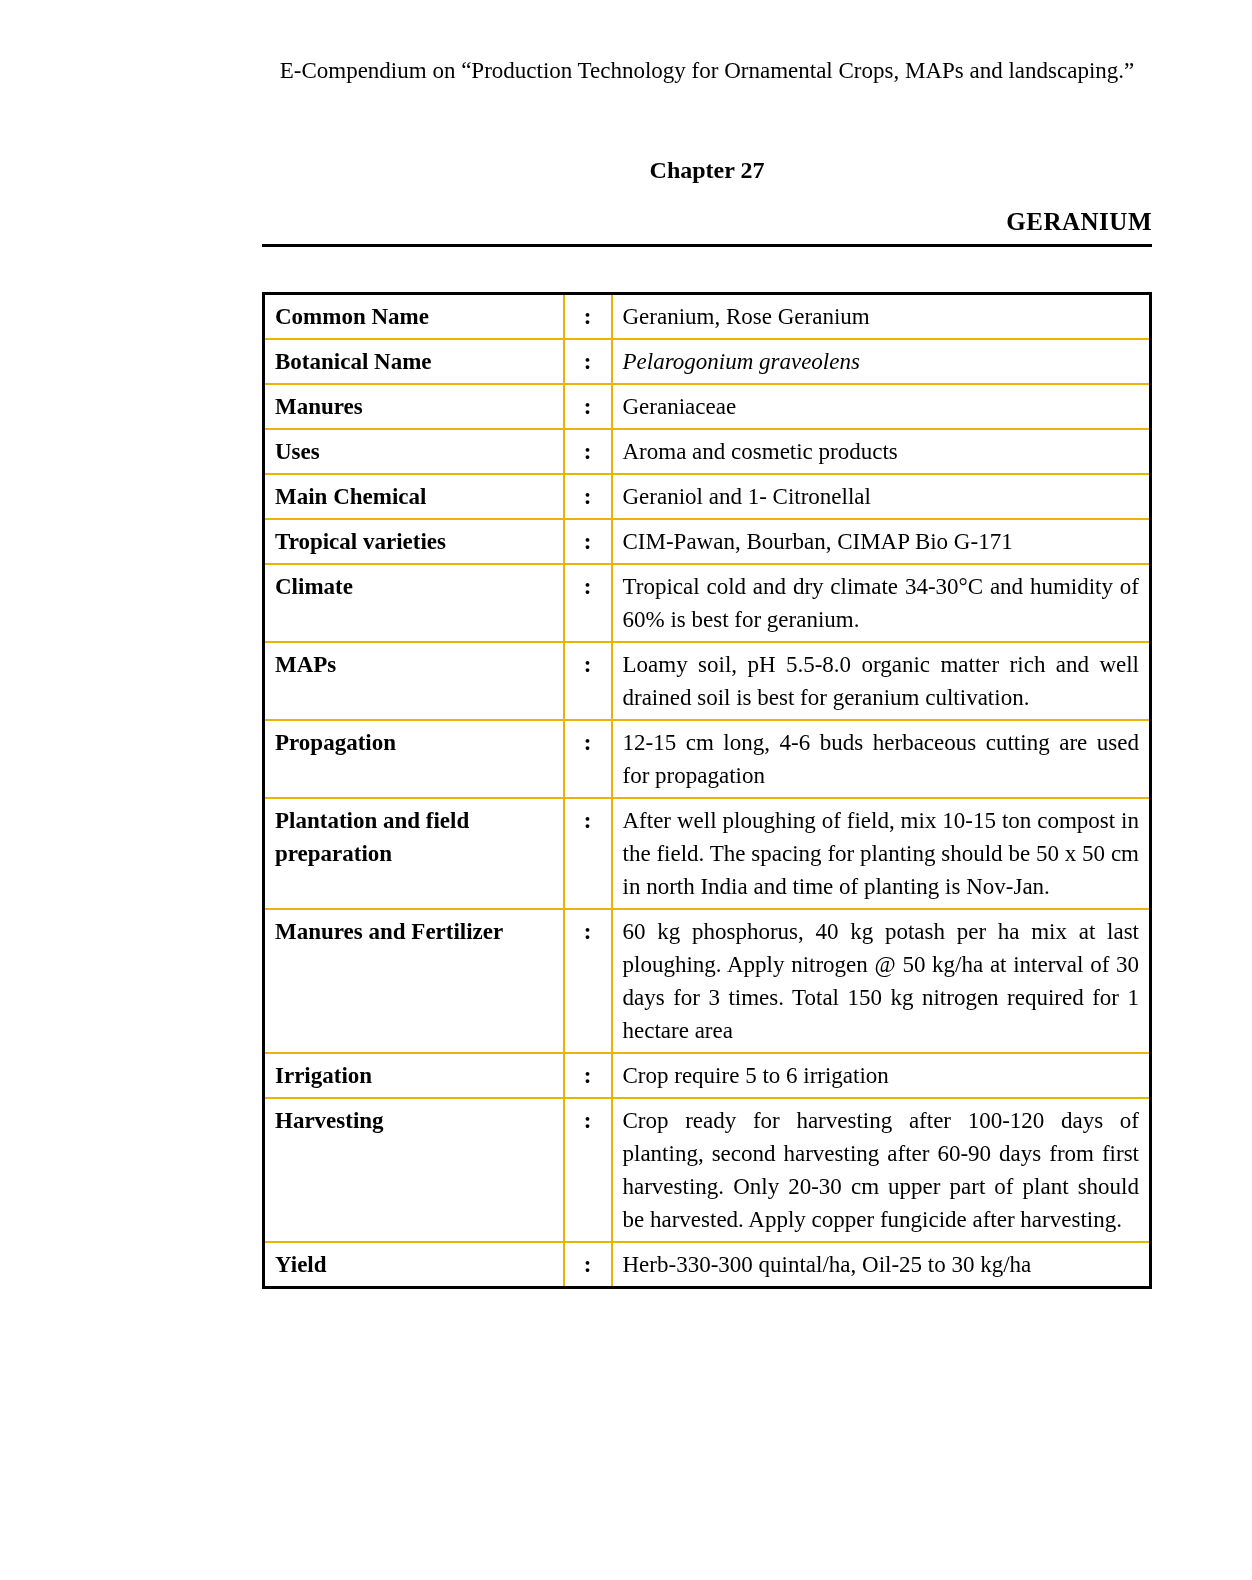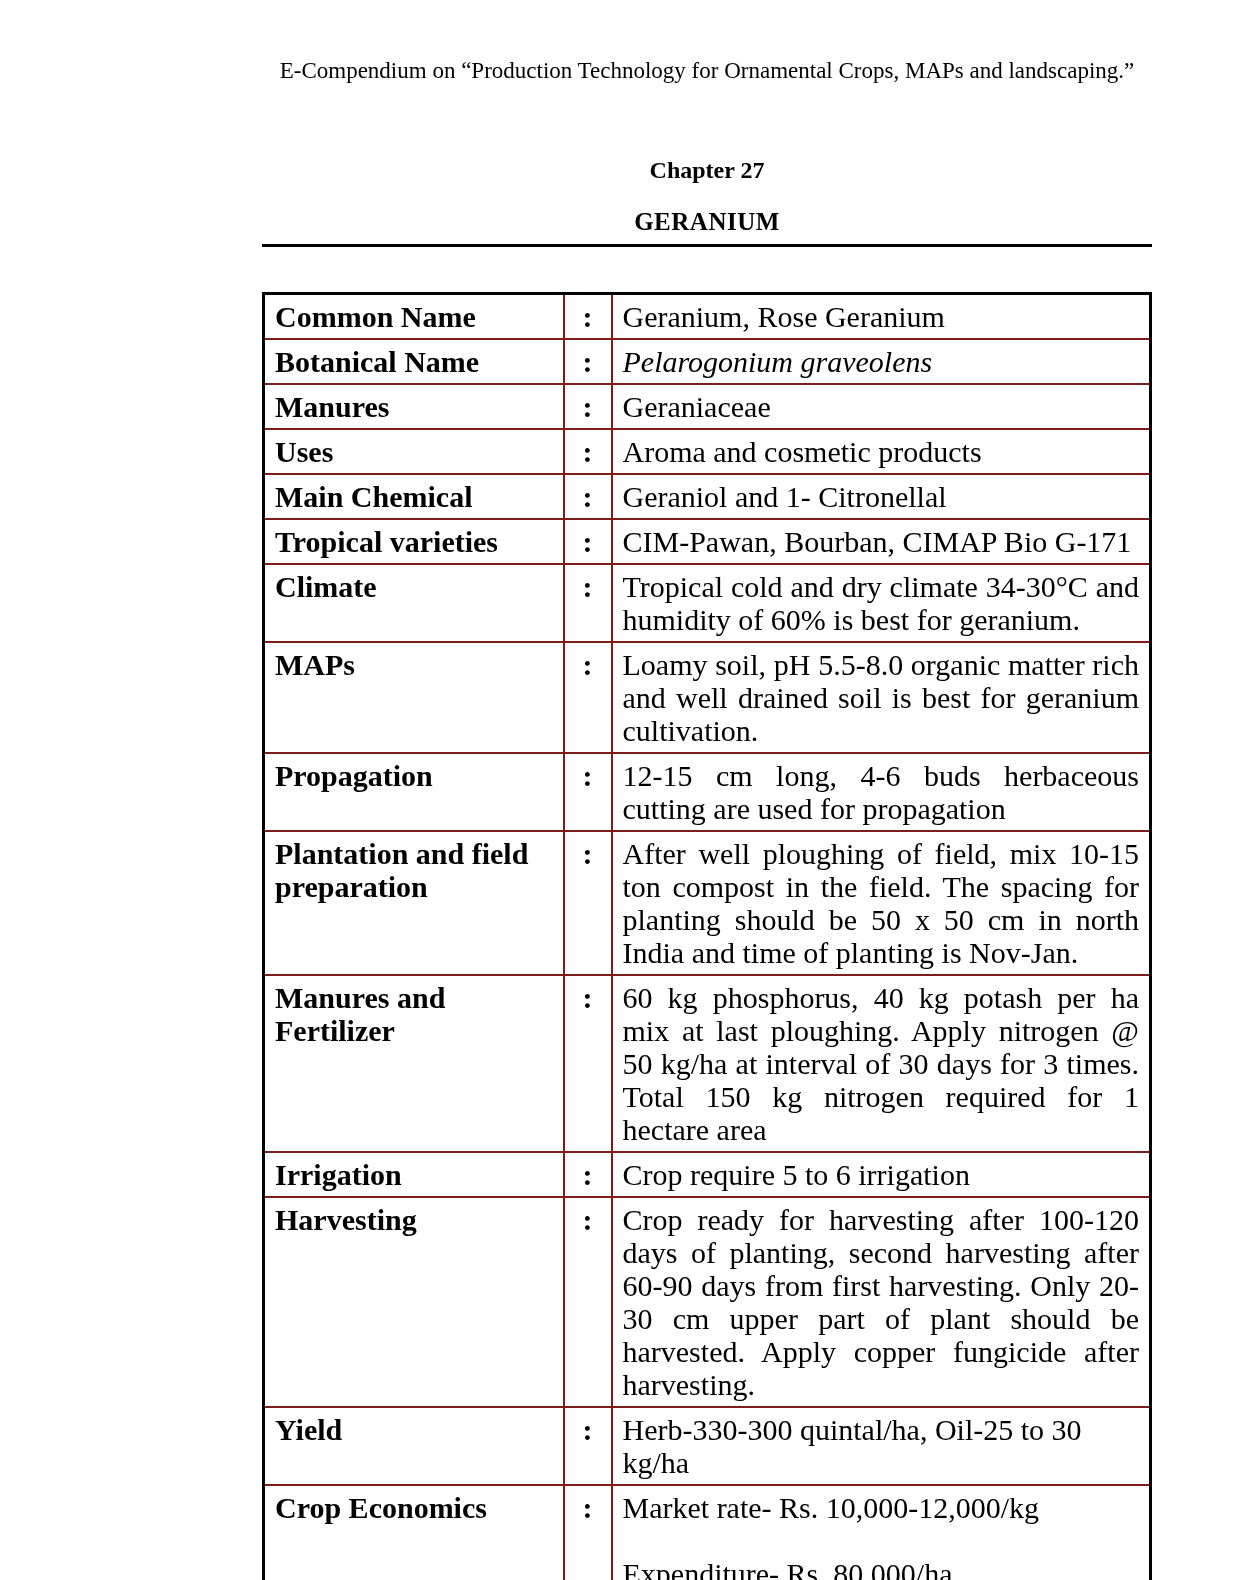--- a/index.html
+++ b/index.html
@@ -30,42 +30,42 @@
     white-space: nowrap;
   }
   .chapter {
     margin-top: 72px;
     text-align: center;
     font-size: 24px;
     font-weight: bold;
   }
   .doc-title {
     margin-top: 24px;
-    text-align: center;
+    text-align: right;
     font-size: 25px;
     font-weight: bold;
     letter-spacing: 0.5px;
   }
   .title-rule {
     margin-top: 8px;
     height: 3px;
     background: #000;
     width: 100%;
   }
   table.info-table {
     margin-top: 45px;
     width: 100%;
     border-collapse: collapse;
     border: 3px solid #000;
     table-layout: fixed;
   }
   .info-table td {
-    border: 2px solid #7f1d1d;
+    border: 2px solid #eab308;
     vertical-align: top;
-    font-size: 30px;
+    font-size: 23px;
     line-height: 33px;
     padding: 5px 10px;
   }
   .info-table col.c-label { width: 300px; }
   .info-table col.c-sep   { width: 48px; }
   .info-table td.label {
     font-weight: bold;
   }
   .info-table td.sep {
     font-weight: bold;
@@ -167,25 +167,16 @@
       <tr>
         <td class="label">Harvesting</td>
         <td class="sep">:</td>
         <td class="value justify">Crop ready for harvesting after 100-120 days of planting, second harvesting after 60-90 days from first harvesting. Only 20-30 cm upper part of plant should be harvested. Apply copper fungicide after harvesting.</td>
       </tr>
       <tr>
         <td class="label">Yield</td>
         <td class="sep">:</td>
         <td class="value">Herb-330-300 quintal/ha, Oil-25 to 30 kg/ha</td>
       </tr>
-      <tr>
-        <td class="label">Crop Economics</td>
-        <td class="sep">:</td>
-        <td class="value multiline">Market rate- Rs. 10,000-12,000/kg
-
-Expenditure- Rs. 80,000/ha
-Gross income- Rs. 2,50,000/ha
-Net return- Rs. 1,70,000/ha</td>
-      </tr>
     </tbody>
   </table>
 
 </div>
 
 </body></html>

